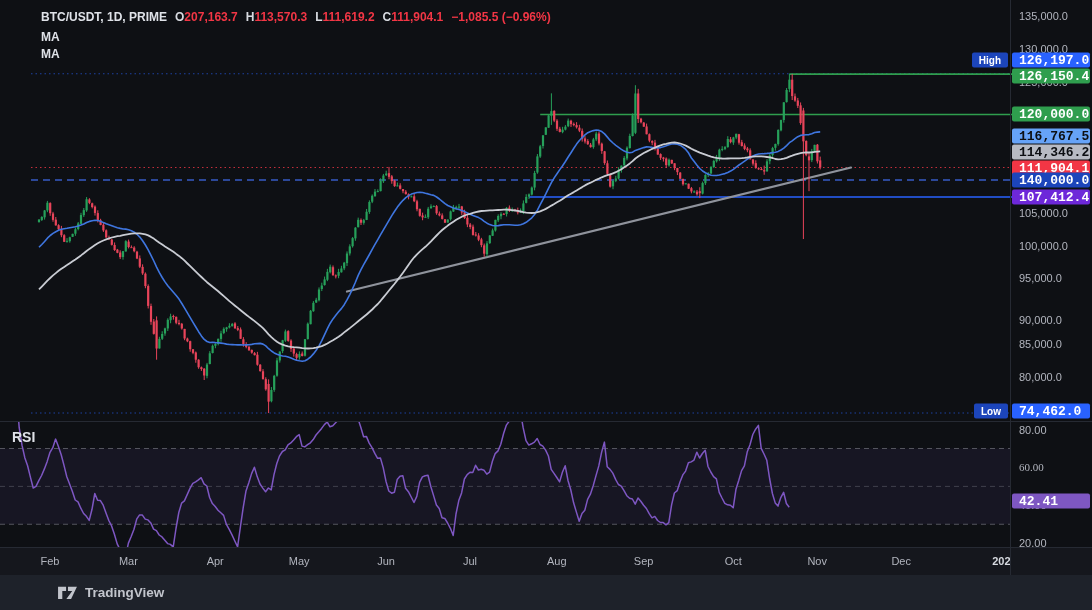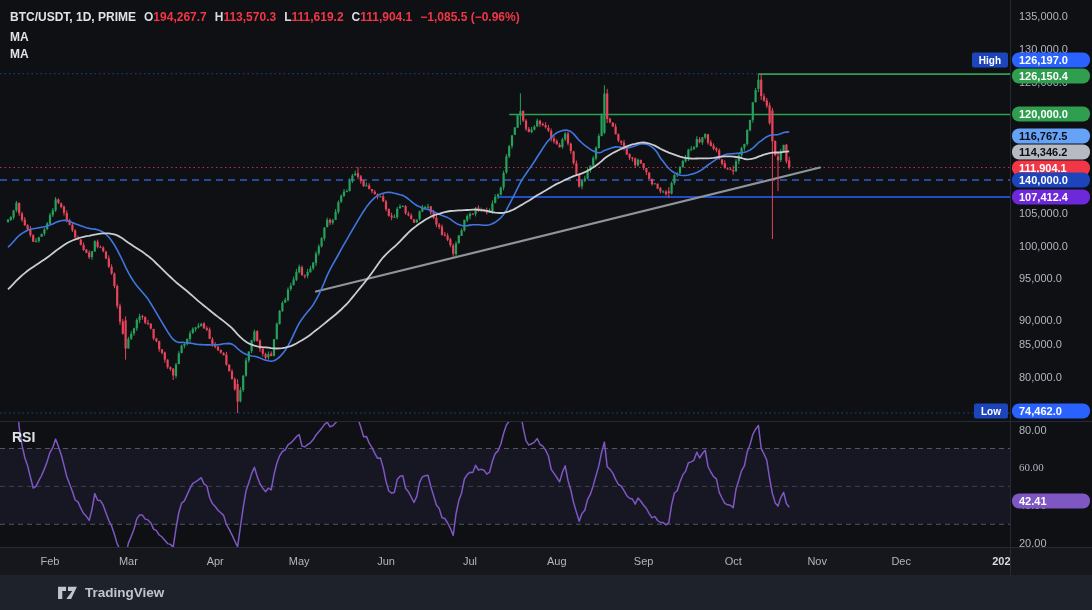--- a/index.html
+++ b/index.html
@@ -1,33 +1,33 @@
 <!DOCTYPE html>
 <html><head>
 <meta charset="utf-8">
 <style>
   html,body{margin:0;padding:0;background:#0e1014;}
   .app{position:relative;width:1092px;height:610px;background:#0e1014;overflow:hidden;
        font-family:"Liberation Sans", sans-serif; -webkit-font-smoothing:antialiased;}
   .pane{position:absolute;left:0;width:1010px;overflow:hidden;}
-  .price-pane{top:0;height:421px;}
+  .price-pane{top:0;height:421px;margin-left:31px;}
   .rsi-pane{top:422px;height:125px;}
   .sep{position:absolute;left:0;width:1092px;height:1px;background:#262a33;z-index:6;}
   .vsep{position:absolute;top:0;left:1010px;width:1px;height:575px;background:#262a33;z-index:6;}
   .legend{position:absolute;top:10px;left:10px;z-index:5;}
   .legend .row1{display:flex;gap:8px;align-items:baseline;font-size:12px;color:#dfe2e8;font-weight:700;white-space:nowrap;}
   .legend .pair .k{color:#d7dae0;font-weight:700;}
   .legend .pair .v{color:#f23645;font-weight:600;}
   .legend .chg{color:#f23645;font-weight:600;}
   .legend .ind{font-size:12px;font-weight:700;color:#dfe2e8;margin-top:6px;}
   .rsi-label{position:absolute;top:7px;left:12px;font-size:14px;font-weight:700;color:#dfe2e8;z-index:5;}
   .price-axis{position:absolute;top:0;left:1011px;width:81px;height:547px;z-index:7;}
   .tick{position:absolute;left:8px;transform:translateY(-50%);font-size:11px;color:#b2b5be;white-space:nowrap;}
   .badge{position:absolute;left:1px;right:2px;height:15px;line-height:15px;transform:translateY(-50%);
-         border-radius:7px;font-size:11px;font-weight:600;padding-left:7px;color:#fff;white-space:nowrap;z-index:8;}
+         border-radius:2px;font-size:13px;font-weight:600;padding-left:7px;color:#fff;white-space:nowrap;z-index:8;font-family:Liberation Mono, monospace;}
   .badge.darktext{color:#0c0e12;}
   .side-tag{position:absolute;right:84px;height:15px;line-height:15px;padding:0 7px;border-radius:2px;
             background:#1c45bb;color:#fff;font-size:10px;font-weight:600;transform:translateY(-50%);z-index:8;
             font-family:"Liberation Sans",sans-serif;}
   .time-axis{position:absolute;top:548px;left:0;width:1092px;height:27px;background:#15171d;z-index:5;}
   .months{position:absolute;top:0;left:0;width:1010px;height:27px;overflow:hidden;}
   .month{position:absolute;top:0;height:27px;line-height:27px;transform:translateX(-50%);
          font-size:11px;font-weight:400;color:#b2b5be;}
   .year{position:absolute;top:0;height:27px;line-height:27px;font-size:11px;font-weight:700;color:#d6d9df;}
   .bottom-bar{position:absolute;top:575px;left:0;width:1092px;height:35px;background:#1e222a;z-index:6;
@@ -611,21 +611,21 @@
           <rect x="785.3" y="144.6779231495695" width="2.2" height="16.63740155883937" fill="#e8445a"></rect>
           <line x1="789.1999999999999" x2="789.1999999999999" y1="156.6025310737983" y2="169.39672907386063" stroke="#e8445a" stroke-width="1"></line>
           <rect x="788.0999999999999" y="160.4104295816329" width="2.2" height="7.1180882215507495" fill="#e8445a"></rect>
         </g>
         <path d="M8.0,247.3L10.8,244.5L13.6,241.5L16.4,238.2L19.2,235.5L22.0,233.4L24.8,231.7L27.6,230.3L30.4,229.3L33.2,228.7L36.0,228.3L38.8,227.8L41.6,227.3L44.4,226.8L47.2,226.0L50.0,225.1L52.8,224.0L55.6,222.5L58.4,221.4L61.2,220.7L64.0,220.3L66.8,220.5L69.6,221.2L72.4,222.6L75.2,223.8L78.0,224.8L80.8,225.8L83.6,226.8L86.4,227.7L89.2,228.4L92.0,229.0L94.8,229.1L97.6,229.8L100.4,230.7L103.2,232.1L106.0,234.3L108.8,237.1L111.6,240.8L114.4,245.0L117.2,249.9L120.0,255.4L122.8,261.0L125.6,267.2L128.4,272.7L131.2,277.5L134.0,281.9L136.8,285.7L139.6,289.0L142.4,292.2L145.2,295.5L148.0,299.1L150.8,303.5L153.6,308.1L156.4,312.8L159.2,317.7L162.0,322.4L164.8,327.0L167.6,331.7L170.4,335.9L173.2,339.4L176.0,341.5L178.8,342.5L181.6,342.3L184.4,342.6L187.2,342.8L190.0,343.1L192.8,343.5L195.6,344.1L198.4,344.5L201.2,344.6L204.0,344.8L206.8,344.9L209.6,344.9L212.4,345.0L215.2,344.9L218.0,344.8L220.8,344.4L223.6,343.8L226.4,343.6L229.2,343.4L232.0,344.1L234.8,345.9L237.6,348.7L240.4,351.0L243.2,352.9L246.0,354.2L248.8,355.3L251.6,356.0L254.4,356.3L257.2,357.1L260.0,358.1L262.8,359.3L265.6,360.3L268.4,360.8L271.2,361.2L274.0,360.7L276.8,359.2L279.6,357.0L282.4,353.9L285.2,350.3L288.0,345.9L290.8,340.7L293.6,334.6L296.4,328.7L299.2,323.2L302.0,318.9L304.8,315.2L307.6,311.7L310.4,308.6L313.2,304.7L316.0,299.9L318.8,294.6L321.6,288.6L324.4,282.3L327.2,275.4L330.0,269.6L332.8,264.4L335.6,259.5L338.4,254.5L341.2,249.3L344.0,244.4L346.8,239.6L349.6,234.7L352.4,229.9L355.2,225.2L358.0,220.3L360.8,215.6L363.6,211.3L366.4,207.1L369.2,203.4L372.0,200.3L374.8,197.7L377.6,195.6L380.4,194.1L383.2,193.2L386.0,192.5L388.8,192.3L391.6,192.5L394.4,193.3L397.2,193.9L400.0,194.7L402.8,195.4L405.6,197.0L408.4,199.0L411.2,201.3L414.0,203.6L416.8,205.5L419.6,206.8L422.4,207.9L425.2,208.8L428.0,209.6L430.8,210.5L433.6,211.6L436.4,213.0L439.2,214.3L442.0,215.5L444.8,216.5L447.6,217.6L450.4,219.1L453.2,221.3L456.0,223.2L458.8,224.6L461.6,225.5L464.4,225.7L467.2,225.6L470.0,225.1L472.8,224.8L475.6,224.7L478.4,224.8L481.2,225.0L484.0,225.2L486.8,225.2L489.6,224.8L492.4,223.8L495.2,222.3L498.0,220.2L500.8,217.8L503.6,214.5L506.4,210.1L509.2,204.7L512.0,199.3L514.8,193.9L517.6,188.1L520.4,182.7L523.2,177.9L526.0,173.7L528.8,169.6L531.6,165.7L534.4,161.5L537.2,157.0L540.0,152.7L542.8,148.3L545.6,144.1L548.4,140.5L551.2,137.6L554.0,134.9L556.8,132.7L559.6,131.5L562.4,130.6L565.2,130.0L568.0,130.4L570.8,131.6L573.6,133.9L576.4,137.1L579.2,140.4L582.0,143.0L584.8,145.3L587.6,147.3L590.4,149.3L593.2,151.1L596.0,152.3L598.8,152.8L601.6,152.2L604.4,150.4L607.2,149.4L610.0,148.4L612.8,147.6L615.6,146.9L618.4,147.0L621.2,147.4L624.0,147.7L626.8,147.9L629.6,147.6L632.4,146.8L635.2,145.8L638.0,144.7L640.8,144.0L643.6,143.9L646.4,144.2L649.2,145.2L652.0,147.1L654.8,149.4L657.6,153.1L660.4,158.0L663.2,161.6L666.0,165.2L668.8,168.5L671.6,171.0L674.4,172.7L677.2,174.2L680.0,175.2L682.8,175.5L685.6,175.5L688.4,175.0L691.2,174.2L694.0,173.6L696.8,172.4L699.6,171.1L702.4,169.3L705.2,167.1L708.0,165.0L710.8,163.1L713.6,161.2L716.4,159.1L719.2,157.5L722.0,156.0L724.8,154.7L727.6,154.0L730.4,153.7L733.2,153.6L736.0,153.4L738.8,153.1L741.6,152.6L744.4,152.3L747.2,151.4L750.0,150.0L752.8,148.2L755.6,145.6L758.4,142.7L761.2,140.8L764.0,138.7L766.8,136.7L769.6,135.4L772.4,135.0L775.2,134.7L778.0,134.6L780.8,133.7L783.6,132.5L786.4,132.1L789.2,131.9" fill="none" stroke="#3f76e0" stroke-width="1.6" stroke-linejoin="round"></path>
         <path d="M8.0,289.4L10.8,286.6L13.6,283.7L16.4,280.7L19.2,278.0L22.0,275.4L24.8,273.1L27.6,270.8L30.4,268.8L33.2,266.9L36.0,265.1L38.8,263.2L41.6,261.3L44.4,259.4L47.2,257.4L50.0,255.4L52.8,253.3L55.6,251.0L58.4,248.9L61.2,246.9L64.0,245.0L66.8,243.3L69.6,241.8L72.4,240.5L75.2,239.4L78.0,238.4L80.8,237.5L83.6,236.8L86.4,236.2L89.2,235.8L92.0,235.2L94.8,234.6L97.6,234.1L100.4,233.7L103.2,233.4L106.0,233.3L108.8,233.4L111.6,233.8L114.4,234.4L117.2,235.4L120.0,236.9L122.8,238.6L125.6,240.7L128.4,242.7L131.2,244.6L134.0,246.5L136.8,248.2L139.6,250.0L142.4,251.8L145.2,253.9L148.0,255.9L150.8,258.2L153.6,260.7L156.4,263.5L159.2,266.2L162.0,268.9L164.8,271.6L167.6,274.3L170.4,277.0L173.2,279.7L176.0,282.2L178.8,284.5L181.6,286.7L184.4,289.0L187.2,291.3L190.0,293.7L192.8,296.1L195.6,298.6L198.4,301.1L201.2,303.4L204.0,305.7L206.8,307.9L209.6,310.2L212.4,312.5L215.2,314.7L218.0,316.9L220.8,319.0L223.6,321.1L226.4,323.4L229.2,325.7L232.0,328.2L234.8,331.2L237.6,334.3L240.4,337.1L243.2,339.6L246.0,341.7L248.8,343.4L251.6,344.7L254.4,345.6L257.2,346.3L260.0,346.8L262.8,347.2L265.6,347.4L268.4,347.7L271.2,348.2L274.0,348.4L276.8,348.5L279.6,348.3L282.4,348.1L285.2,347.6L288.0,346.9L290.8,346.1L293.6,344.9L296.4,343.5L299.2,341.8L302.0,340.3L304.8,338.6L307.6,336.7L310.4,334.7L313.2,332.4L316.0,330.2L318.8,328.1L321.6,325.9L324.4,323.6L327.2,321.2L330.0,319.0L332.8,316.8L335.6,314.5L338.4,312.0L341.2,309.5L344.0,306.7L346.8,304.0L349.6,300.8L352.4,297.4L355.2,294.0L358.0,290.5L360.8,287.1L363.6,283.7L366.4,280.1L369.2,276.5L372.0,272.7L374.8,268.8L377.6,264.7L380.4,260.8L383.2,257.3L386.0,254.3L388.8,251.6L391.6,249.1L394.4,246.8L397.2,244.2L400.0,241.4L402.8,238.4L405.6,235.5L408.4,232.7L411.2,230.0L414.0,227.7L416.8,225.6L419.6,223.6L422.4,221.7L425.2,219.8L428.0,218.2L430.8,216.7L433.6,215.5L436.4,214.5L439.2,213.8L442.0,212.9L444.8,212.1L447.6,211.5L450.4,211.0L453.2,210.9L456.0,210.6L458.8,210.4L461.6,210.3L464.4,210.1L467.2,210.0L470.0,209.9L472.8,209.7L475.6,209.7L478.4,209.8L481.2,210.1L484.0,210.5L486.8,210.9L489.6,211.5L492.4,212.1L495.2,212.6L498.0,212.9L500.8,213.0L503.6,212.8L506.4,212.2L509.2,211.3L512.0,210.2L514.8,208.9L517.6,207.3L520.4,205.6L523.2,204.0L526.0,202.3L528.8,200.7L531.6,198.9L534.4,197.1L537.2,195.3L540.0,193.7L542.8,192.1L545.6,190.4L548.4,188.7L551.2,187.1L554.0,185.4L556.8,183.9L559.6,182.7L562.4,181.3L565.2,179.8L568.0,178.6L570.8,177.3L573.6,176.2L576.4,175.2L579.2,174.4L582.0,173.3L584.8,172.2L587.6,170.8L590.4,169.2L593.2,167.3L596.0,165.4L598.8,163.4L601.6,161.1L604.4,158.5L607.2,156.6L610.0,154.8L612.8,153.0L615.6,151.6L618.4,150.2L621.2,148.8L624.0,147.6L626.8,146.4L629.6,145.3L632.4,144.4L635.2,143.8L638.0,143.1L640.8,142.6L643.6,142.5L646.4,142.8L649.2,143.5L652.0,144.5L654.8,145.6L657.6,147.1L660.4,148.7L663.2,150.1L666.0,151.4L668.8,152.6L671.6,153.7L674.4,154.7L677.2,155.7L680.0,156.6L682.8,157.3L685.6,157.9L688.4,158.3L691.2,158.5L694.0,158.6L696.8,158.5L699.6,158.4L702.4,158.3L705.2,158.3L708.0,158.3L710.8,158.2L713.6,157.9L716.4,157.5L719.2,156.9L722.0,156.6L724.8,156.4L727.6,156.4L730.4,156.4L733.2,156.7L736.0,157.0L738.8,157.4L741.6,158.0L744.4,159.0L747.2,159.3L750.0,159.2L752.8,158.7L755.6,157.8L758.4,156.6L761.2,155.7L764.0,154.7L766.8,153.8L769.6,153.1L772.4,152.7L775.2,152.5L778.0,152.5L780.8,152.3L783.6,151.8L786.4,151.6L789.2,151.4" fill="none" stroke="#c9ccd3" stroke-width="1.8" stroke-linejoin="round"></path>
       </svg>
     <div class="legend">
       <div class="row1">
         <span class="sym">BTC/USDT, 1D, PRIME</span>
-        <span class="pair"><span class="k">O</span><span class="v">194,267.7</span></span>
+        <span class="pair"><span class="k">O</span><span class="v">207,163.7</span></span>
         <span class="pair"><span class="k">H</span><span class="v">113,570.3</span></span>
         <span class="pair"><span class="k">L</span><span class="v">111,619.2</span></span>
         <span class="pair"><span class="k">C</span><span class="v">111,904.1</span></span>
         <span class="chg">−1,085.5 (−0.96%)</span>
       </div>
       <div class="ind">MA</div>
       <div class="ind" style="margin-top:3px">MA</div>
     </div>
   </div>
 

